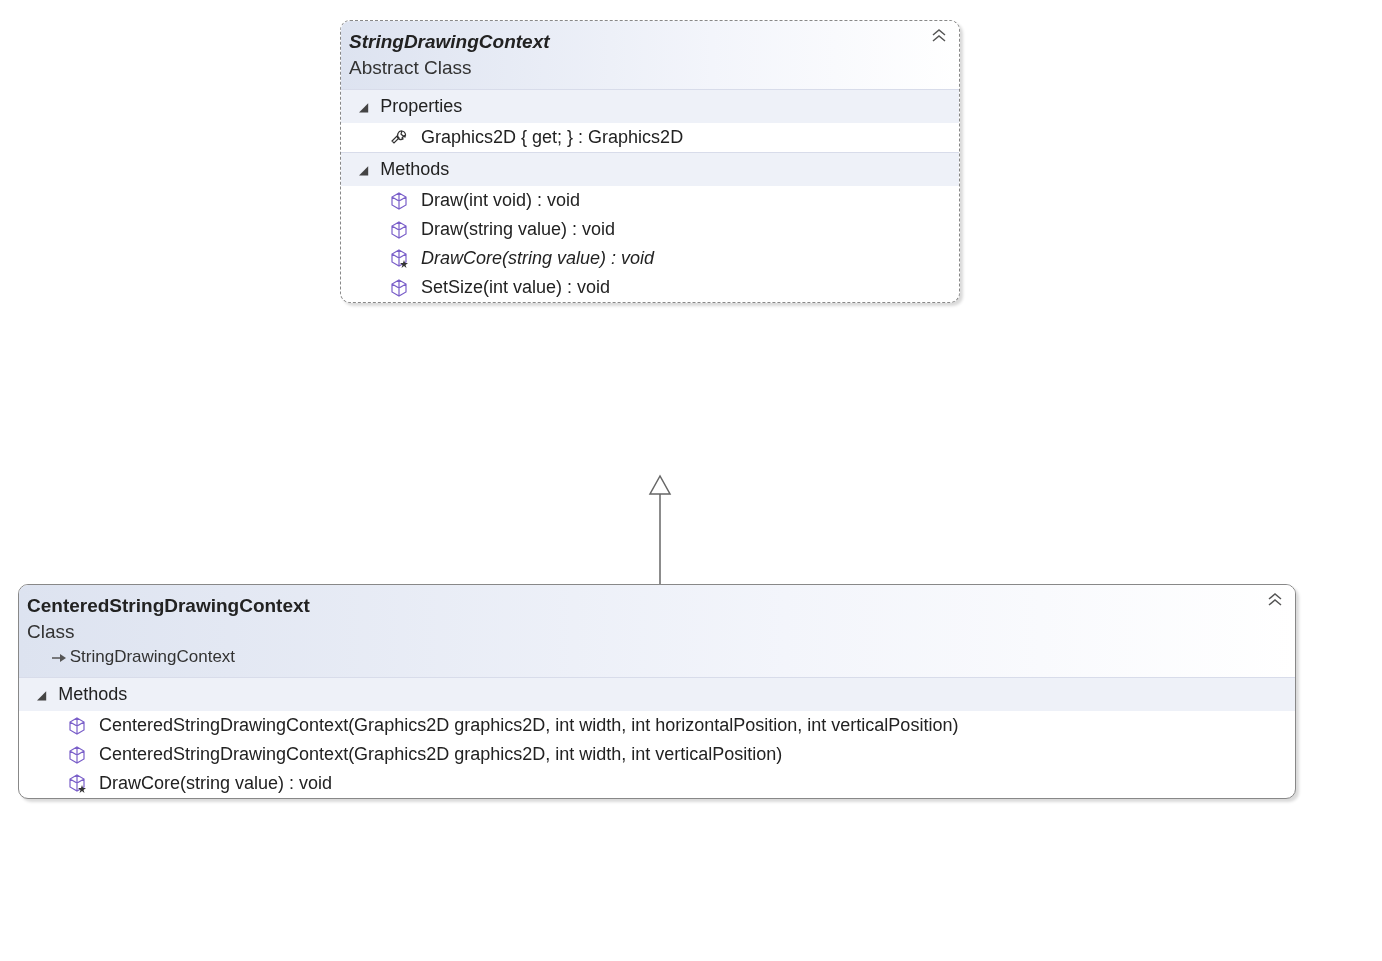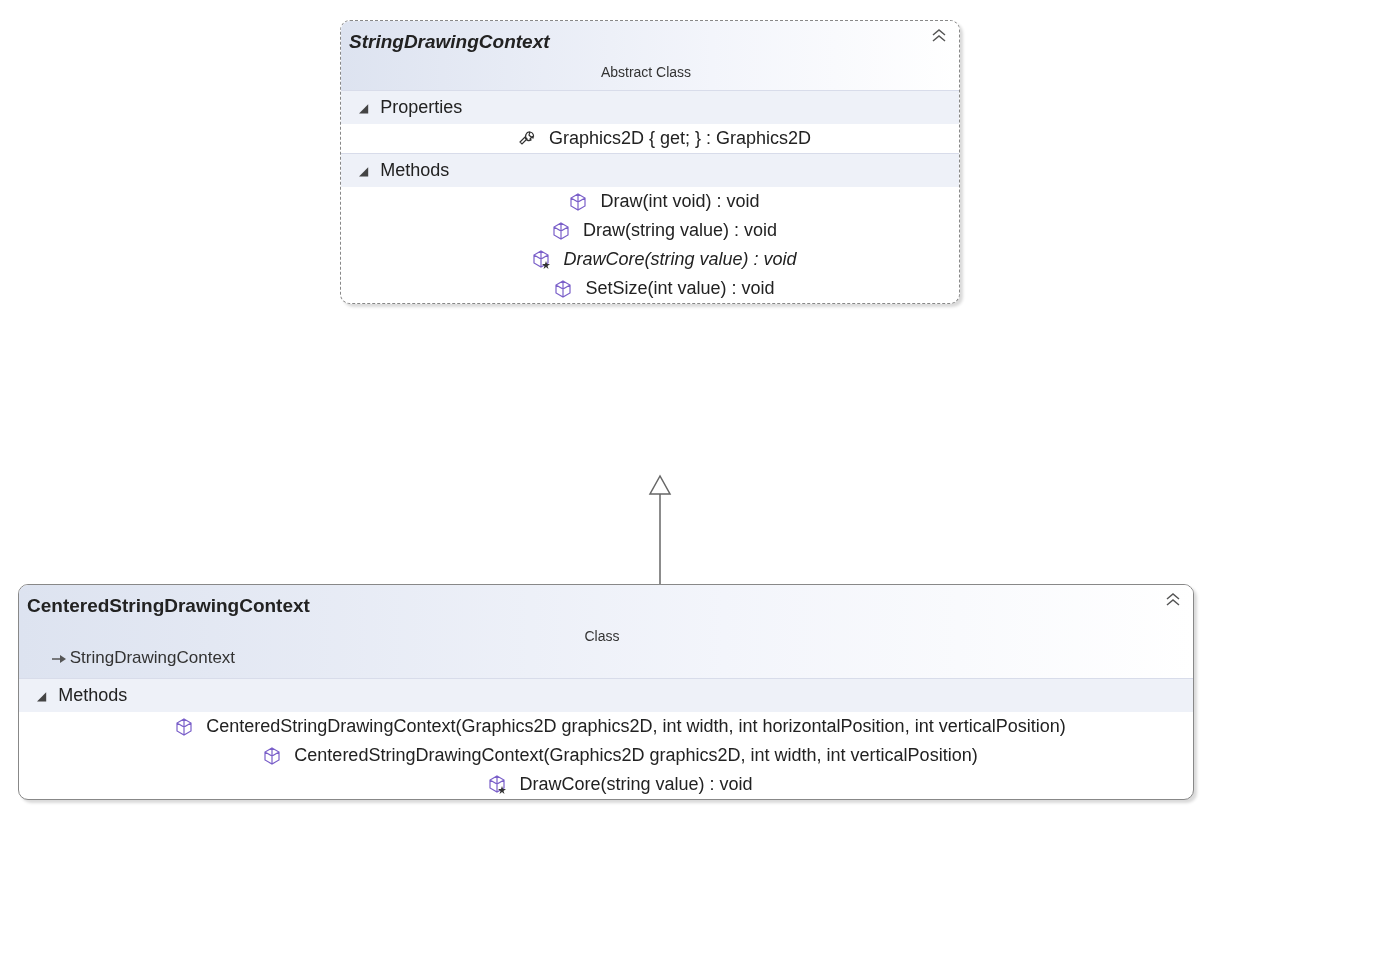--- a/index.html
+++ b/index.html
@@ -31,24 +31,23 @@
     position: relative;
   }
   .header .name {
     font-weight: 600;
     font-size: 19px;
   }
   .header .name.italic {
     font-style: italic;
   }
   .header .stereotype {
-    font-size: 14px;
+    font-size: 19px;
     color: #333;
-    margin-top: 11px;
-    text-align: center;
+    margin-top: 4px;
   }
   .header .baseclass {
     font-size: 17px;
     color: #333;
     margin-top: 4px;
   }
   .header .baseclass::before {
     content: "";
     display: inline-block;
     width: 14px;
@@ -77,21 +76,20 @@
   .section-header .tri {
     font-size: 12px;
     color: #444;
   }
   .member-row {
     padding: 4px 20px 4px 48px;
     display: flex;
     align-items: center;
     gap: 12px;
     font-size: 18px;
-    justify-content: center;
   }
   .member-row .text.italic {
     font-style: italic;
   }
   .icon {
     width: 20px;
     height: 20px;
     display: inline-flex;
     align-items: center;
     justify-content: center;
@@ -179,21 +177,21 @@
         <span class="text">SetSize(int value) : void</span>
       </div>
     </div>
 </div>
 
 <svg class="inherit-arrow" style="left:640px; top:474px; width:40px; height:110px;" viewBox="0 0 40 110">
   <line x1="20" y1="20" x2="20" y2="110" stroke="#666" stroke-width="1.5"></line>
   <polygon points="20,2 10,20 30,20" fill="#fff" stroke="#666" stroke-width="1.5"></polygon>
 </svg>
 
-<div class="class-box" style="left:18px; top:584px; width:1176px;">
+<div class="class-box" style="left:18px; top:584px; width:1278px;">
   <div class="header">
     <span class="collapse-icon">
       <svg width="16" height="14" viewBox="0 0 16 14">
           <path d="M2 6 L8 1 L14 6 M2 12 L8 7 L14 12" stroke="#555" stroke-width="1.5" fill="none"></path>
         </svg>
     </span>
     <div class="name">CenteredStringDrawingContext</div>
     <div class="stereotype">Class</div>
     <div class="baseclass">
       <svg class="arrow-icon" width="14" height="10" viewBox="0 0 14 10">

